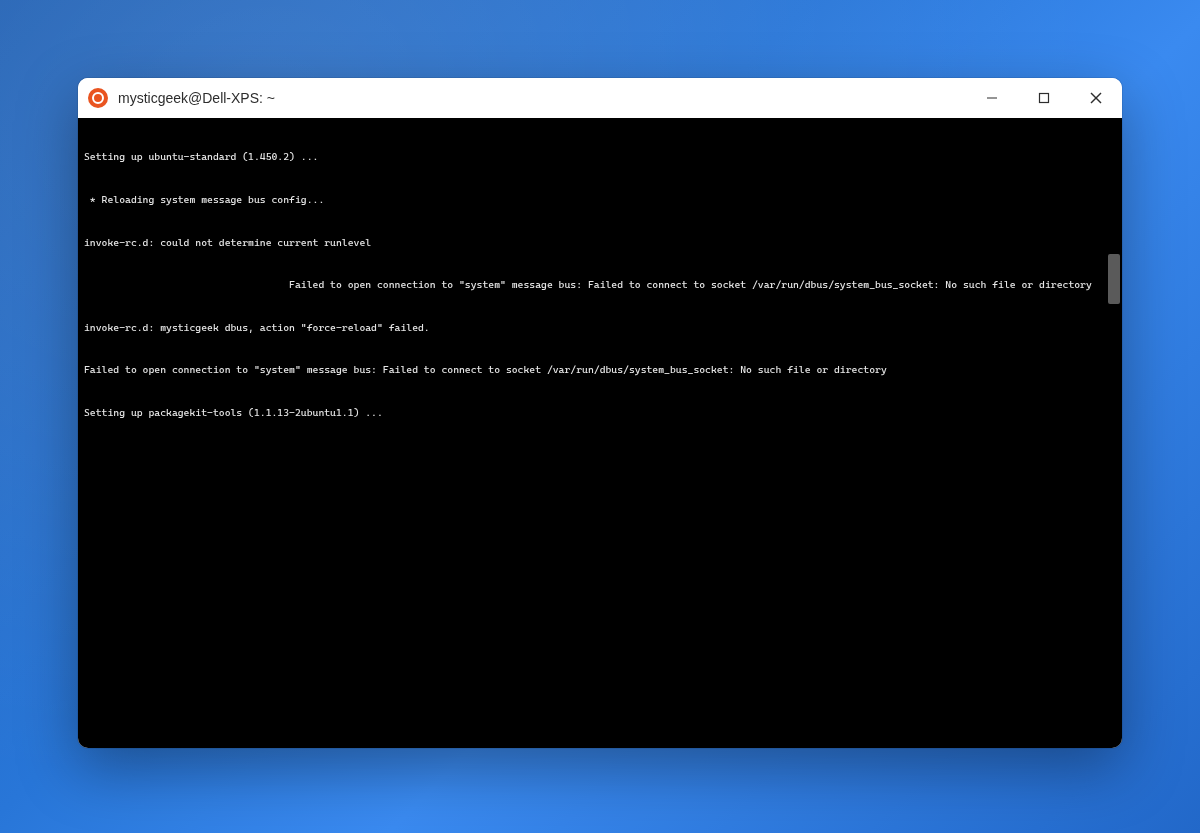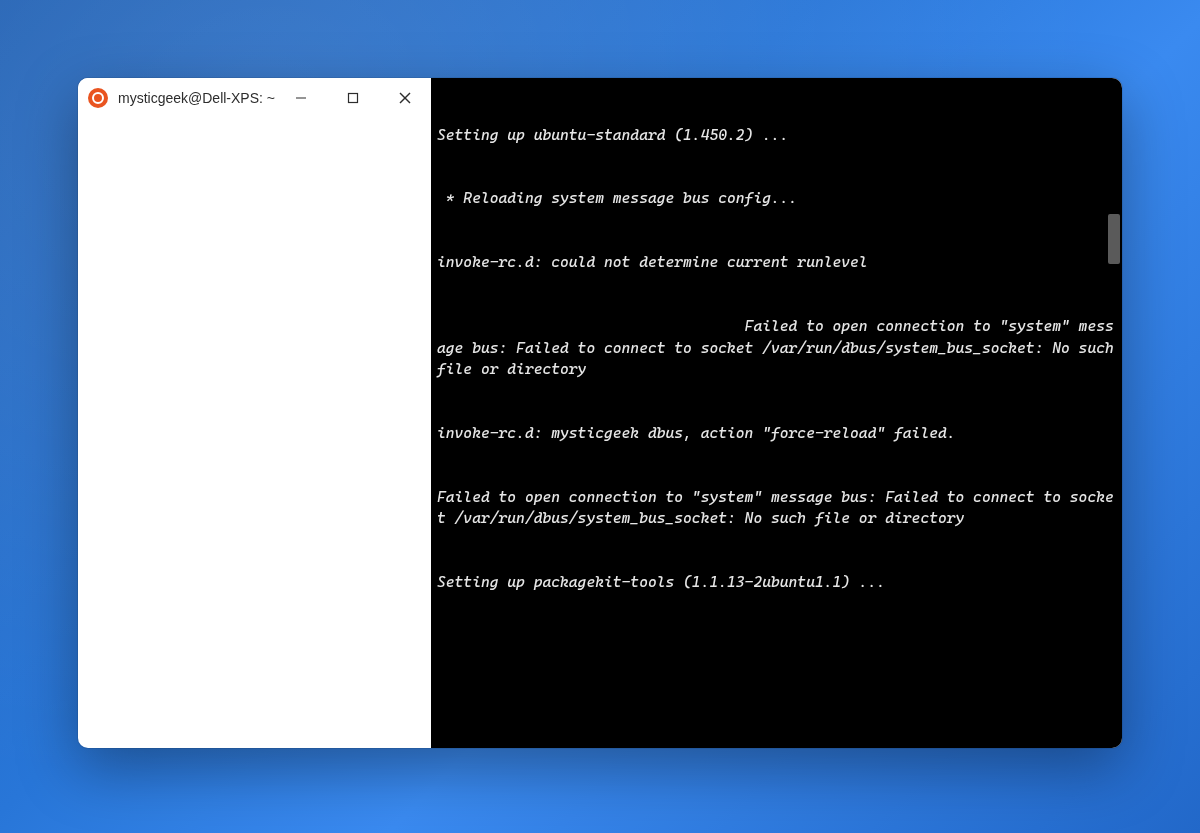--- a/index.html
+++ b/index.html
@@ -29,20 +29,21 @@
     .window {
       position: absolute;
       left: 78px;
       top: 78px;
       width: 1044px;
       height: 670px;
       background: #ffffff;
       border-radius: 10px;
       box-shadow: 0 20px 60px rgba(0,0,0,0.35), 0 0 0 1px rgba(0,0,0,0.08);
       display: flex;
+      flex-direction: column;
       overflow: hidden;
     }
     .titlebar {
       height: 40px;
       display: flex;
       align-items: center;
       padding: 0 0 0 10px;
       background: #ffffff;
       flex-shrink: 0;
     }
@@ -88,26 +89,25 @@
       stroke: #2d2d2d;
       stroke-width: 1.2;
       fill: none;
     }
     .ctrl-close svg { stroke-width: 1.4; }
     .terminal-body {
       flex: 1;
       background: #000000;
       color: #e6e6e6;
       font-family: "Cascadia Mono", "Consolas", "Liberation Mono", monospace;
-      font-size: 15px;
+      font-size: 10px;
       line-height: 1.42;
       padding: 4px 6px;
       overflow: hidden;
       position: relative;
-      font-style: italic;
     }
     .terminal-output {
       white-space: pre-wrap;
       word-break: break-all;
     }
     .terminal-line {
       display: block;
     }
     .scrollbar-track {
       position: absolute;

